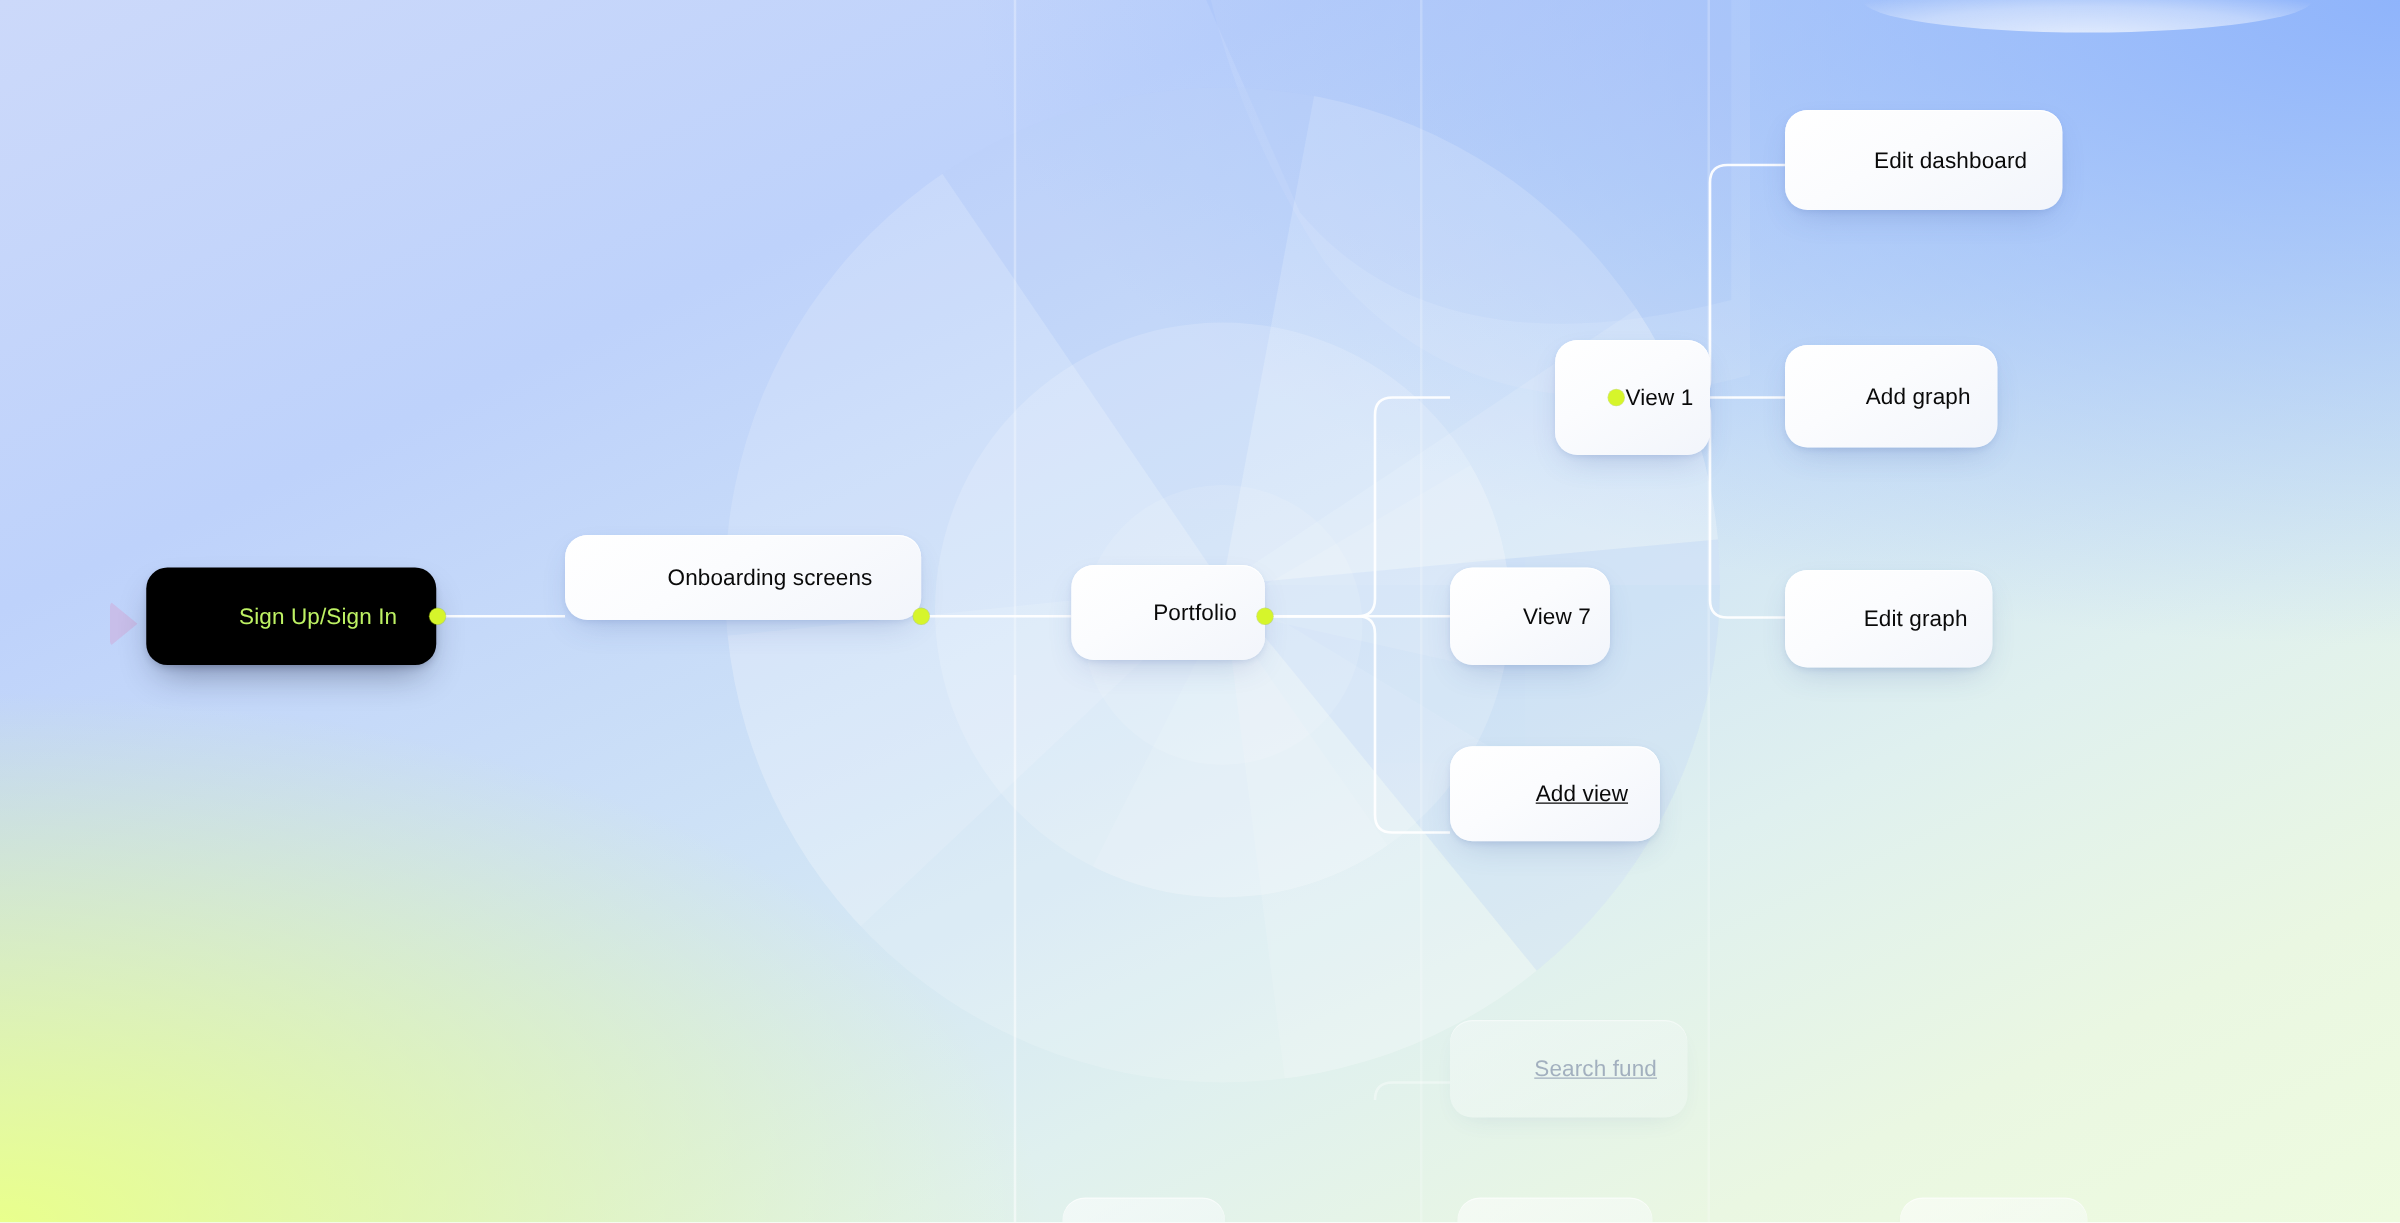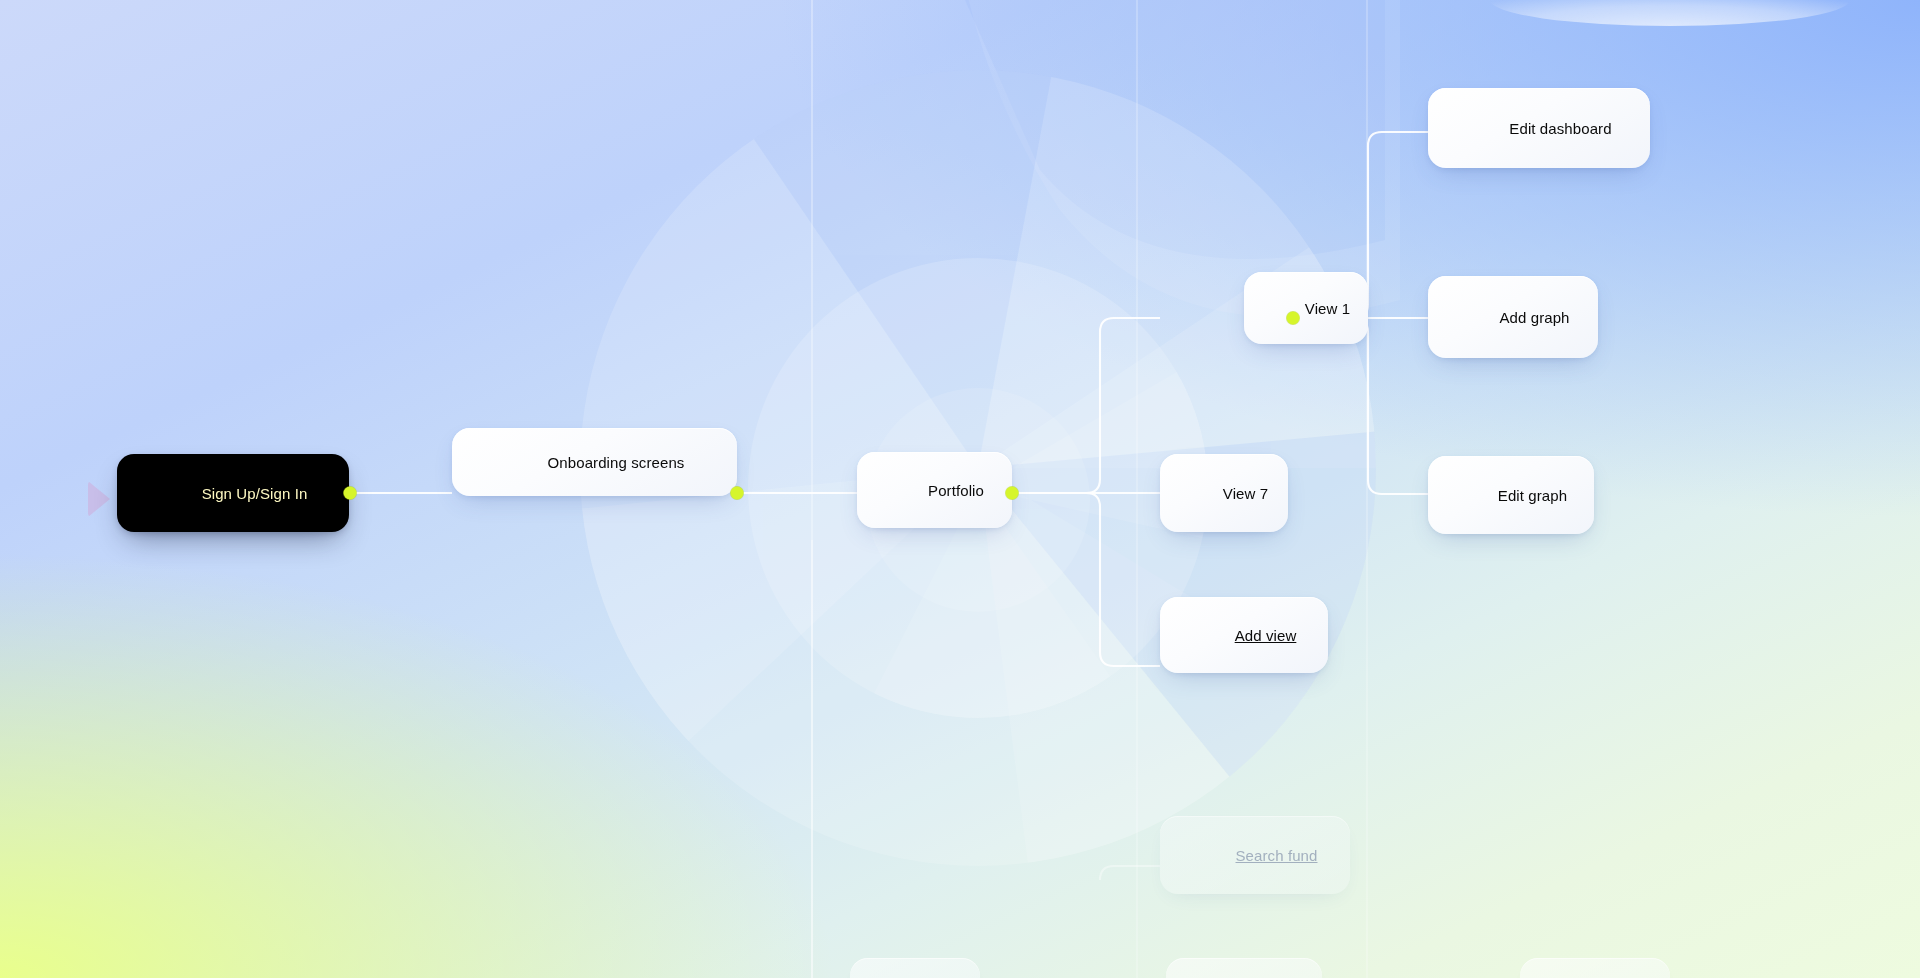--- a/index.html
+++ b/index.html
@@ -38,28 +38,28 @@
     position:absolute; width:13px; height:13px; border-radius:50%;
     background:#d6f52b; transform:translate(-50%,-50%);
     box-shadow:0 0 0 .5px rgba(160,200,0,.45);
   }
 
   
   .node {
     position:absolute; display:flex; align-items:center; justify-content:center;
     border-radius:18px;
     background: linear-gradient(150deg,#ffffff 0%,#fbfcfe 42%,#f2f5fb 100%);
-    color:#0a0a0a; font-size:15px; letter-spacing:.1px; white-space:nowrap;
+    color:#0a0a0a; font-size:18px; letter-spacing:.1px; white-space:nowrap;
     box-shadow: 0 10px 26px -10px rgba(58,86,160,.30),
                 0 2px 6px -2px rgba(58,86,160,.18),
                 inset 0 1px 0 rgba(255,255,255,.9);
     padding-left: 43px;
   }
   .node.dark {
-    background:#000000; color:#fef9c3; border-radius:17px;
+    background:#000000; color:#bef264; border-radius:17px;
     box-shadow: 0 14px 30px -10px rgba(10,18,48,.45), 0 3px 8px -3px rgba(10,18,48,.30);
   }
   .node.ghost {
     background: linear-gradient(150deg, rgba(255,255,255,.34) 0%, rgba(244,248,255,.26) 100%);
     color: rgba(96,112,146,.52);
     box-shadow: 0 8px 22px -12px rgba(58,86,160,.16), inset 0 1px 0 rgba(255,255,255,.45);
   }
   .node.ghost2 {
     background: linear-gradient(150deg, rgba(255,255,255,.55) 0%, rgba(246,250,255,.42) 100%);
     color: transparent;
@@ -151,21 +151,21 @@
   </div>
 
   <div class="node" style="left:452px; top:428px; width:285px; height:68px;justify-content:center;">
     <span>Onboarding screens</span>
   </div>
 
   <div class="node" style="left:857px; top:452px; width:155px; height:76px;">
     <span>Portfolio</span>
   </div>
 
-  <div class="node" style="left:1224px; top:272px; width:124px; height:72px;margin-left:20px;">
+  <div class="node" style="left:1224px; top:272px; width:124px; height:92px;margin-left:20px;">
     <span>View 1</span>
   </div>
 
   <div class="node" style="left:1160px; top:454px; width:128px; height:78px;">
     <span>View 7</span>
   </div>
 
   <div class="node" style="left:1160px; top:597px; width:168px; height:76px;text-decoration:underline;">
     <span>Add view</span>
   </div>

